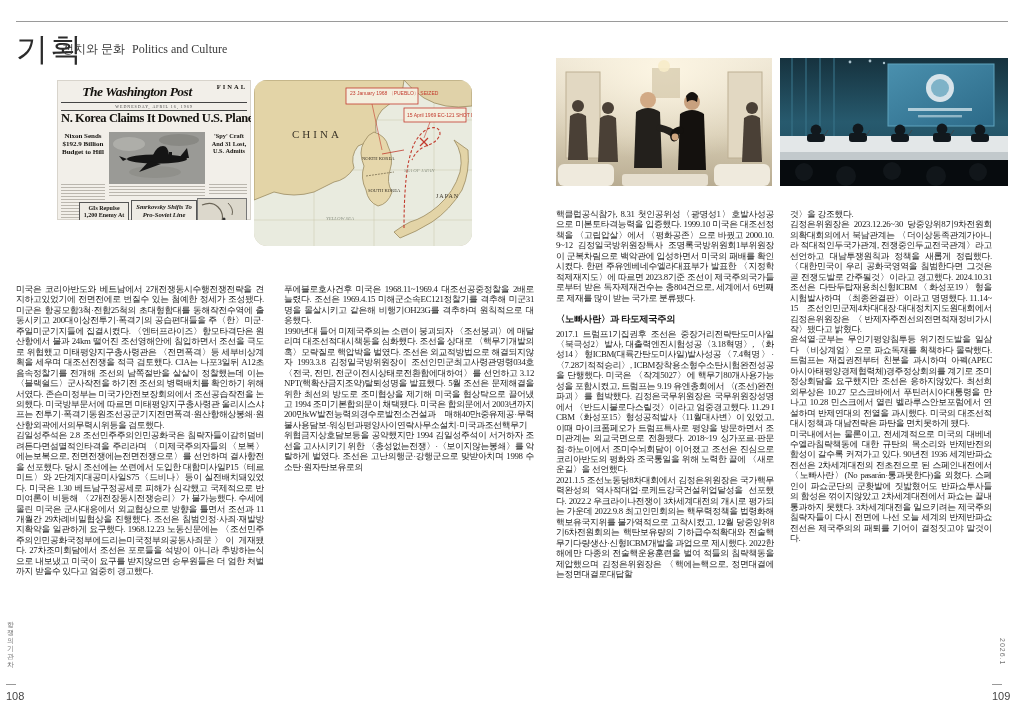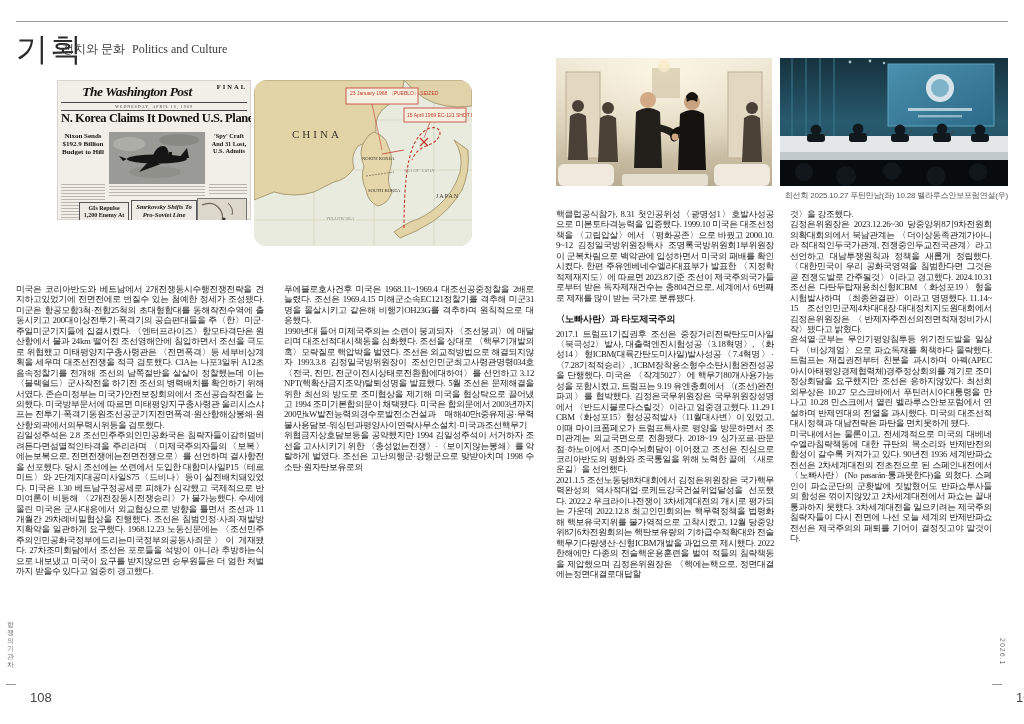--- a/index.html
+++ b/index.html
@@ -59,21 +59,21 @@
   .photo1{left:556px;top:58px;width:216px;height:128px;}
   .photo2{left:780px;top:58px;width:228px;height:128px;}
   .photo svg{display:block;}
 
   
   .margin-vert{position:absolute;font-family:"Liberation Sans","DejaVu Sans",sans-serif;
        font-size:7px;color:#777;writing-mode:vertical-rl;letter-spacing:1px;}
   .mv-left{left:5px;top:616px;height:60px;}
   .mv-right{left:999px;top:638px;height:42px;}
   .pagenum{position:absolute;font-family:"Liberation Sans","DejaVu Sans",sans-serif;
-       font-size:13px;color:#444;margin-left:24px;}
+       font-size:11px;color:#444;}
   .pn-left{left:6px;top:690px;}
   .pn-right{left:992px;top:690px;}
   .pn-rule{position:absolute;width:10px;height:1px;background:#999;}
   .pnr-left{left:6px;top:684px;}
   .pnr-right{left:992px;top:684px;}
 </style>
 </head>
 <body>
 
 <div class="spread">
@@ -303,27 +303,26 @@
       <g fill="#11161a">
         <circle cx="24" cy="114" r="9"></circle>
           <circle cx="66" cy="118" r="10"></circle>
           <circle cx="112" cy="113" r="9"></circle>
         <circle cx="156" cy="118" r="10"></circle>
           <circle cx="198" cy="114" r="9"></circle>
       </g>
     </svg>
   </div>
 
-  <div class="cap cap-right">최선희 2025.10.27 푸틴만남(좌)   10.28 벨라루스안보포럼연설(우)</div>
 
   <div class="col rcol1">
     <p>핵클럽공식참가, 8.31 첫인공위성〈광명성1〉호발사성공으로 미본토타격능력을 입증했다. 1999.10 미국은 대조선정책을 〈고립압살〉에서 〈평화공존〉으로 바꿨고 2000.10.9~12 김정일국방위원장특사 조명록국방위원회1부위원장이 군복차림으로 백악관에 입성하면서 미국의 패배를 확인시켰다. 한편 주유엔베네수엘라대표부가 발표한 〈지정학적제재지도〉에 따르면 2023.8기준 조선이 제국주의국가들로부터 받은 독자제재건수는 총804건으로, 세계에서 6번째로 제재를 많이 받는 국가로 분류됐다.</p>
     <div class="subhead">〈노빠사란〉과 타도제국주의</div>
     <p>2017.1 트럼프1기집권후 조선은 중장거리전략탄도미사일〈북극성2〉발사, 대출력엔진시험성공〈3.18혁명〉, 〈화성14〉형ICBM(대륙간탄도미사일)발사성공〈7.4혁명〉·〈7.28기적적승리〉, ICBM장착용소형수소탄시험완전성공을 단행했다. 미국은 〈작계5027〉에 핵무기80개사용가능성을 포함시켰고, 트럼프는 9.19 유엔총회에서 〈(조선)완전파괴〉를 협박했다. 김정은국무위원장은 국무위원장성명에서 〈반드시불로다스릴것〉이라고 엄중경고했다. 11.29 ICBM〈화성포15〉형성공적발사〈11월대사변〉이 있었고, 이때 마이크폼페오가 트럼프특사로 평양을 방문하면서 조미관계는 외교국면으로 전환됐다. 2018~19 싱가포르·판문점·하노이에서 조미수뇌회담이 이어졌고 조선은 진심으로 코리아반도의 평화와 조국통일을 위해 노력한 끝에 〈새로운길〉을 선언했다.</p>
-    <p>2021.1.5 조선노동당8차대회에서 김정은위원장은 국가핵무력완성의 역사적대업·로케트강국건설위업달성을 선포했다. 2022.2 우크라이나전쟁이 3차세계대전의 개시로 평가되는 가운데 2022.12.8 최고인민회의는 핵무력정책을 법령화해 핵보유국지위를 불가역적으로 고착시켰고, 12월 당중앙위8기6차전원회의는 핵탄보유량의 기하급수적확대와 전술핵무기다량생산·신형ICBM개발을 과업으로 제시했다. 2022한해에만 다종의 전술핵운용훈련을 벌여 적들의 침략책동을 제압했으며 김정은위원장은 〈핵에는핵으로, 정면대결에는정면대결로대답할</p>
+    <p>2021.1.5 조선노동당8차대회에서 김정은위원장은 국가핵무력완성의 역사적대업·로케트강국건설위업달성을 선포했다. 2022.2 우크라이나전쟁이 3차세계대전의 개시로 평가되는 가운데 2022.9.8 최고인민회의는 핵무력정책을 법령화해 핵보유국지위를 불가역적으로 고착시켰고, 12월 당중앙위8기6차전원회의는 핵탄보유량의 기하급수적확대와 전술핵무기다량생산·신형ICBM개발을 과업으로 제시했다. 2022한해에만 다종의 전술핵운용훈련을 벌여 적들의 침략책동을 제압했으며 김정은위원장은 〈핵에는핵으로, 정면대결에는정면대결로대답할</p>
   </div>
   <div class="col rcol2">
     <p>것〉을 강조했다.</p>
     <p>김정은위원장은 2023.12.26~30 당중앙위8기9차전원회의확대회의에서 북남관계는 〈더이상동족관계가아니라 적대적인두국가관계, 전쟁중인두교전국관계〉라고 선언하고 대남투쟁원칙과 정책을 새롭게 정립했다. 〈대한민국이 우리 공화국영역을 침범한다면 그것은 곧 전쟁도발로 간주될것〉이라고 경고했다. 2024.10.31 조선은 다탄두탑재용최신형ICBM〈화성포19〉형을 시험발사하며 〈최종완결판〉이라고 명명했다. 11.14~15 조선인민군제4차대대장·대대정치지도원대회에서 김정은위원장은 〈반제자주전선의전면적재정비가시작〉됐다고 밝혔다.</p>
     <p>윤석열·군부는 무인기평양침투등 위기전도발을 일삼다 〈비상계엄〉으로 파쇼독재를 획책하다 몰락했다. 트럼프는 재집권전부터 친분을 과시하며 아펙(APEC 아시아태평양경제협력체)경주정상회의를 계기로 조미정상회담을 요구했지만 조선은 응하지않았다. 최선희외무상은 10.27 모스크바에서 푸틴러시아대통령을 만나고 10.28 민스크에서 열린 벨라루스안보포럼에서 연설하며 반제연대의 전열을 과시했다. 미국의 대조선적대시정책과 대남전략은 파탄을 면치못하게 됐다.</p>
     <p class="gap">미국내에서는 물론이고, 전세계적으로 미국의 대베네수엘라침략책동에 대한 규탄의 목소리와 반제반전의 함성이 갈수록 커져가고 있다. 90년전 1936 세계반파쇼전선은 2차세계대전의 전초전으로 된 스페인내전에서 〈노빠사란〉(No pasarán·통과못한다)을 외쳤다. 스페인이 파쇼군단의 군홧발에 짓밟혔어도 반파쇼투사들의 함성은 꺾이지않았고 2차세계대전에서 파쇼는 끝내 통과하지 못했다. 3차세계대전을 일으키려는 제국주의침략자들이 다시 전면에 나선 오늘 세계의 반제반파쇼전선은 제국주의의 패퇴를 기어이 결정짓고야 말것이다.</p>
   </div>
 
   <div class="margin-vert mv-right">2026.1</div>
   <div class="pn-rule pnr-right"></div>

